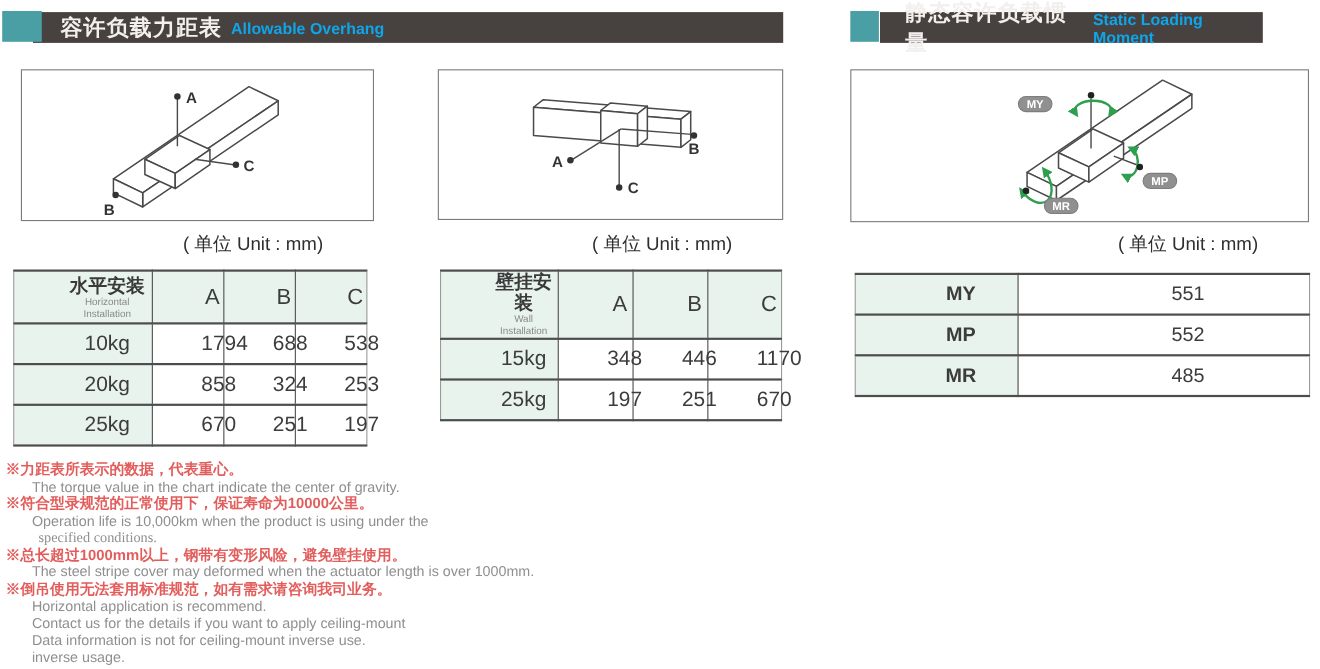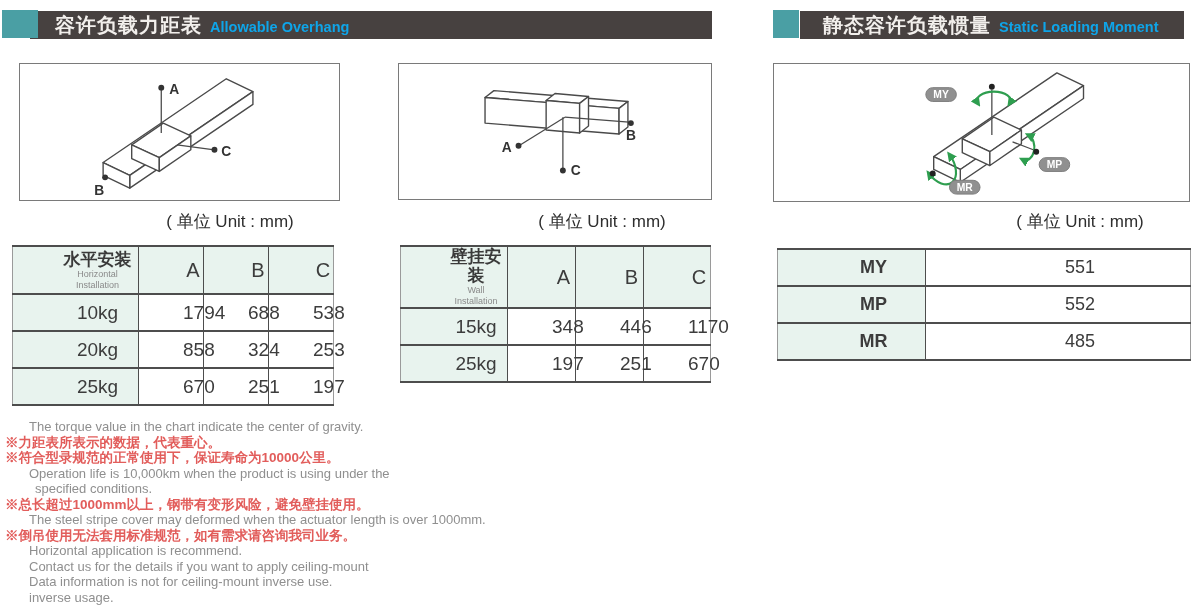--- a/index.html
+++ b/index.html
@@ -33,37 +33,37 @@
   .col-h { font-size:20px; }
   .load-cell { font-size:19px; }
   .mom-label { font-size:18px; font-weight:bold; }
   .mom-val { font-size:18px; }
 
   
   .footnotes { position:absolute; left:5px; top:419px; width:700px; }
   .fn { line-height:15.5px; white-space:nowrap; }
   .fn-zh { color:#E25D5B; font-size:13.5px; font-weight:600; }
   .fn-en { color:#8F8F8F; font-size:13px; padding-left:24px; }
-  .fn-en2 { color:#8F8F8F; font-size:13px; padding-left:30px; }
+  .fn-en2 { color:#8F8F8F; font-size:13px; padding-left:30px;font-family:Liberation Serif, serif; }
 
   .diag-letter { font-size:14px; font-weight:bold; fill:#333; font-family:"Liberation Sans", sans-serif; }
   .badge-text { font-size:10.5px; font-weight:bold; fill:#fff; font-family:"Liberation Sans", sans-serif; text-anchor:middle; }
 </style>
 </head>
 <body>
 
 <div class="page">
 
   <div class="hdr-bar" style="left:30px; top:11px; width:682px; padding-left:25px;">
     <span class="hdr-zh">容许负载力距表</span>
     <span class="hdr-en">Allowable Overhang</span>
   </div>
   <div class="hdr-accent" style="left:2px; top:10px; width:36px; height:28px;"></div>
 
-  <div class="hdr-bar" style="left:800px; top:11px; width:384px; padding-left:23px;">
+  <div class="hdr-bar" style="left:800px; top:11px; width:348px; padding-left:23px;">
     <span class="hdr-zh">静态容许负载惯量</span>
     <span class="hdr-en">Static Loading Moment</span>
   </div>
   <div class="hdr-accent" style="left:773px; top:10px; width:26px; height:28px;"></div>
 
   <div class="diag-box" style="left:19px; top:63px; width:321px; height:138px;">
     <svg viewBox="0 0 321 138">
       <g fill="#ffffff" stroke="#4a4a4a" stroke-width="1.4" stroke-linejoin="round">
         <polygon points="83,100 110,113 235,28 208,15"></polygon>
         <polygon points="110,113 110,126 235,41 235,28"></polygon>
@@ -242,22 +242,22 @@
       <td class="mom-val">552</td>
     </tr>
     <tr class="row-h">
       <td class="mint mom-label">MR</td>
       <td class="mom-val">485</td>
     </tr>
   </tbody>
     </table>
 
   <div class="footnotes">
+    <div class="fn fn-zh">※力距表所表示的数据，代表重心。</div>
     <div class="fn fn-en">The torque value in the chart indicate the center of gravity.</div>
-    <div class="fn fn-zh">※力距表所表示的数据，代表重心。</div>
     <div class="fn fn-zh">※符合型录规范的正常使用下，保证寿命为10000公里。</div>
     <div class="fn fn-en">Operation life is 10,000km when the product is using under the</div>
     <div class="fn fn-en2">specified conditions.</div>
     <div class="fn fn-zh">※总长超过1000mm以上，钢带有变形风险，避免壁挂使用。</div>
     <div class="fn fn-en">The steel stripe cover may deformed when the actuator length is over 1000mm.</div>
     <div class="fn fn-zh">※倒吊使用无法套用标准规范，如有需求请咨询我司业务。</div>
     <div class="fn fn-en">Horizontal application is recommend.</div>
     <div class="fn fn-en">Contact us for the details if you want to apply ceiling-mount</div>
     <div class="fn fn-en">Data information is not for ceiling-mount inverse use.</div>
     <div class="fn fn-en">inverse usage.</div>

